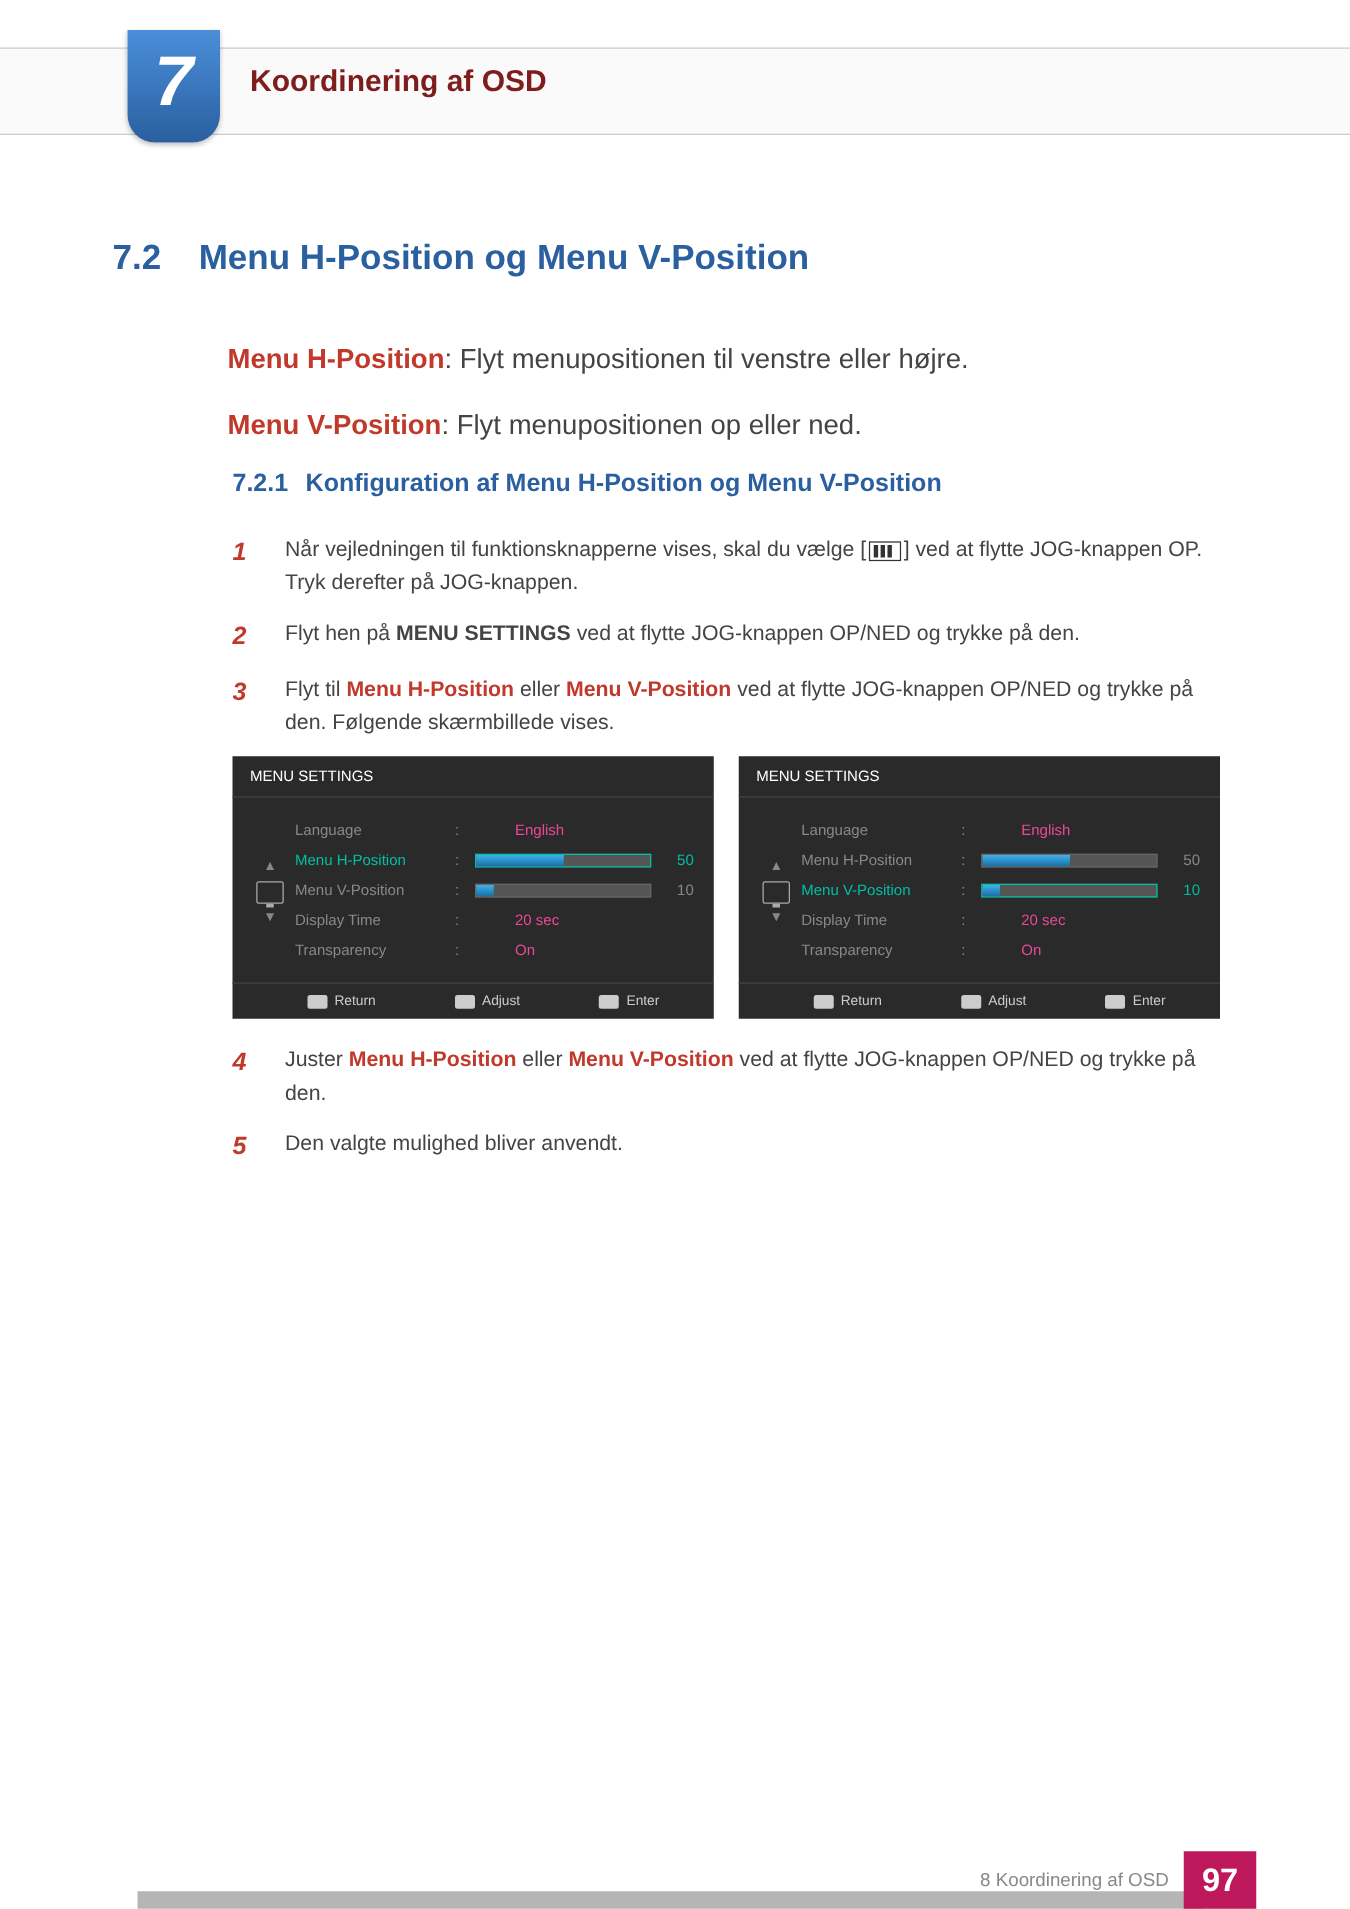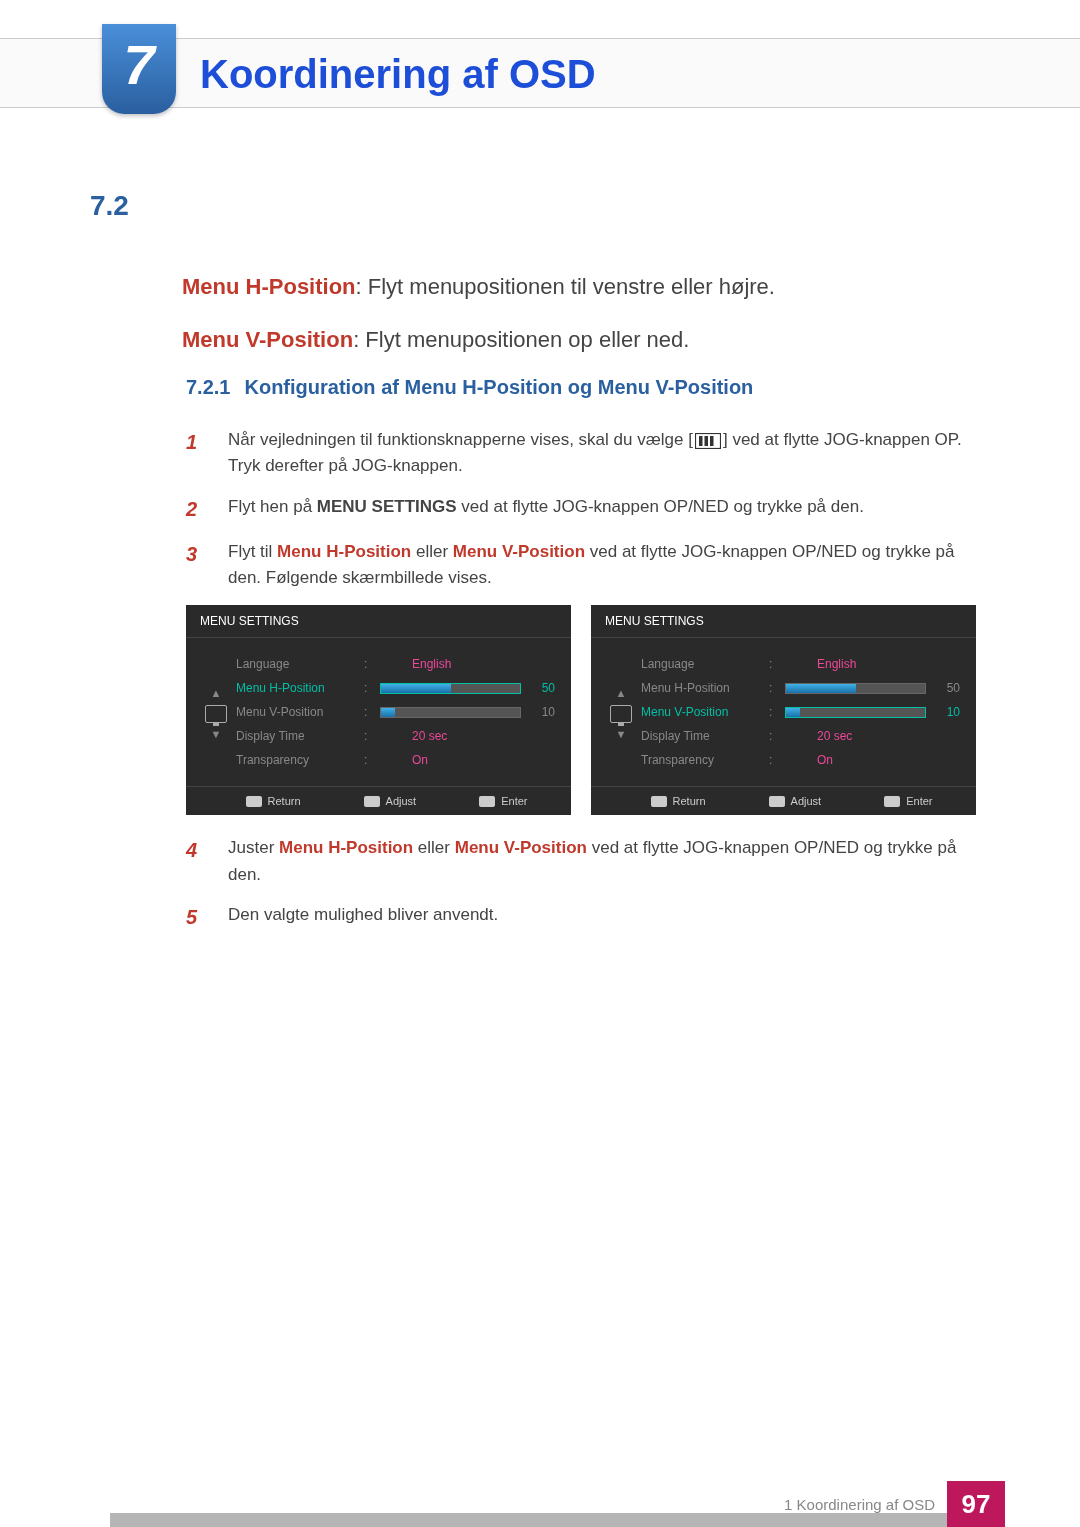--- a/index.html
+++ b/index.html
@@ -40,23 +40,23 @@
     font-weight: 700;
     font-style: italic;
     text-align: center;
     line-height: 82px;
     box-shadow: 0 2px 4px rgba(0,0,0,0.25);
   }
   .chapter-title {
     position: absolute;
     top: 52px;
     left: 200px;
-    font-size: 40px;
-    font-weight: 700;
-    color: #1d4ed8;
+    font-size: 24px;
+    font-weight: 700;
+    color: #7f1d1d;
   }
   .content {
     position: absolute;
     top: 190px;
     left: 90px;
     right: 90px;
   }
   .sec-heading {
     display: flex;
     gap: 30px;
@@ -272,20 +272,21 @@
 <body>
 
 <div class="page">
   <div class="header-band"></div>
   <div class="chapter-badge">7</div>
   <div class="chapter-title">Koordinering af OSD</div>
 
   <div class="content">
     <div class="sec-heading">
       <span class="sec-num">7.2</span>
+      <span class="sec-title">Menu H-Position og Menu V-Position</span>
     </div>
 
     <p class="desc">
       <span class="term">Menu H-Position</span><span>: Flyt menupositionen til venstre eller højre.</span>
     </p>
     <p class="desc">
       <span class="term">Menu V-Position</span><span>: Flyt menupositionen op eller ned.</span>
     </p>
 
     <div class="subsec-heading">
@@ -456,16 +457,16 @@
       </li>
       <li>
         <span class="step-num">5</span>
         <span>Den valgte mulighed bliver anvendt.</span>
       </li>
     </ol>
   </div>
 
   <div class="footer-bar"></div>
   <div class="footer-text">
-    <span class="footer-label">1 Koordinering af OSD</span>
+    <span class="footer-label">8 Koordinering af OSD</span>
     <span class="footer-pagenum">97</span>
   </div>
 </div>
 
 </body></html>

